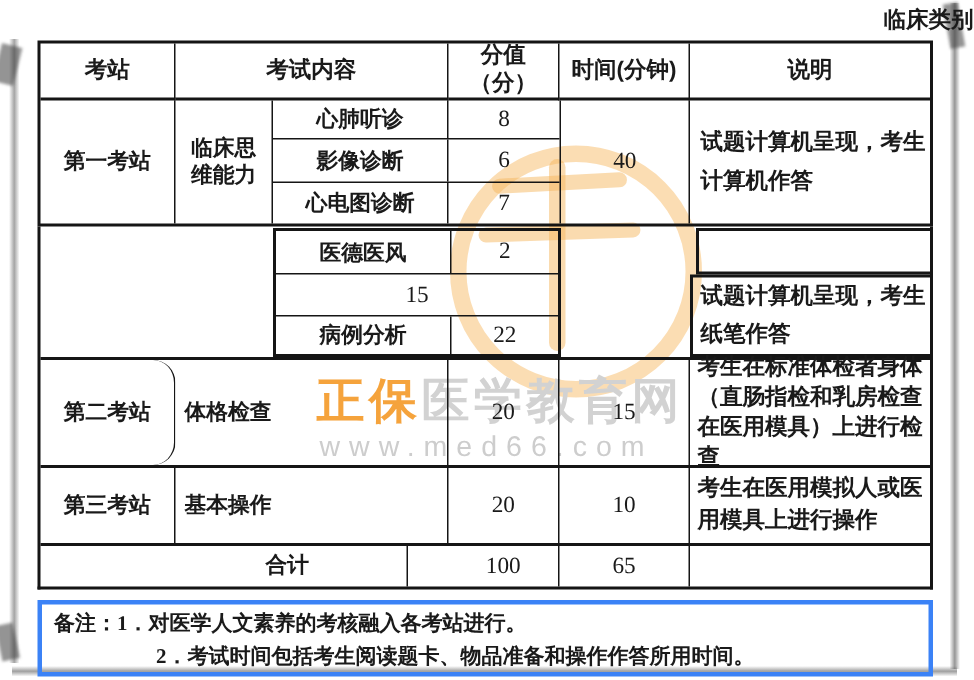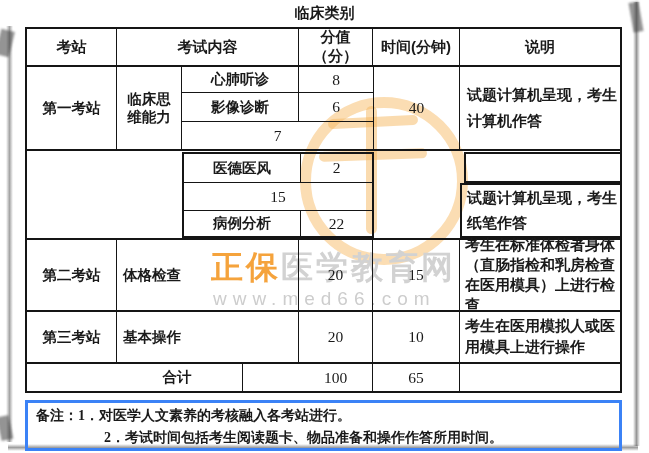--- a/index.html
+++ b/index.html
@@ -24,21 +24,21 @@
     border:11px solid rgba(246,183,96,.48);}
   .wm-bar{background:rgba(246,183,96,.5);border-radius:6px;}
   .wm-vbar{left:366px;top:106px;width:11px;height:128px;}
   .wm-hbar1{left:328px;top:117px;width:90px;height:10px;transform:rotate(-3deg);}
   .wm-hbar2{left:319px;top:150px;width:108px;height:10px;transform:rotate(-2deg);}
   .wm-brand{left:211px;top:246px;font-size:32px;font-weight:bold;letter-spacing:3px;white-space:nowrap;
     font-family:"Liberation Sans","DejaVu Sans",sans-serif;}
   .wm-url{left:213px;top:288px;font-size:19px;letter-spacing:6px;color:#cdcdcd;white-space:nowrap;
     font-family:"Liberation Sans","DejaVu Sans",sans-serif;}
 
-  .title{position:absolute;left:0;top:4px;width:100%;text-align:center;font-size:15px;font-weight:bold;
+  .title{position:absolute;left:0;top:4px;width:100%;text-align:right;font-size:15px;font-weight:bold;
     font-family:"Liberation Sans","DejaVu Sans",sans-serif;z-index:2;}
 
   .frag{position:absolute;box-sizing:border-box;z-index:2;}
   .fragA{left:25px;top:27px;width:597px;height:124px;border:2px solid #151515;}
   .fragB{left:25px;top:151px;width:597px;height:242px;border:2px solid #151515;border-top:none;}
   .fragC{left:25px;top:400px;width:597px;height:51px;border:3px solid #3b82f6;}
 
   .cell{position:absolute;box-sizing:border-box;display:flex;align-items:center;justify-content:center;
     font-size:14.5px;font-weight:600;line-height:1.25;text-align:center;}
   .br{border-right:1.5px solid #151515;}
@@ -94,20 +94,21 @@
 
     <div class="subrow bb" style="left:155px;top:38px;width:191px;height:26px;">
       <div class="item">心肺听诊</div>
       <div class="score num">8</div>
     </div>
     <div class="subrow bb" style="left:155px;top:64px;width:191px;height:29px;">
       <div class="item">影像诊断</div>
       <div class="score num">6</div>
     </div>
     <div class="subrow" style="left:155px;top:93px;width:191px;height:27px;">
+      <div class="item">心电图诊断</div>
       <div class="score num">7</div>
     </div>
 
     <div style="position:absolute;left:346px;top:38px;width:0;height:82px;border-right:1.5px solid #151515;"></div>
 
     <div class="cell num" style="left:347px;top:38px;width:86px;height:82px;border-right:1.5px solid #151515;">40</div>
 
     <div class="cell notecell" style="left:433px;top:38px;width:160px;height:82px;padding:0 3px 0 7px;line-height:26px;">试题计算机呈现，考生计算机作答</div>
   </div>
 
@@ -125,37 +126,37 @@
         <div class="item">病例分析</div>
         <div class="score num">22</div>
       </div>
     </div>
 
     <div style="position:absolute;left:437px;top:1px;width:158px;height:31px;border:2px solid #151515;box-sizing:border-box;"></div>
 
     <div class="cell notecell" style="left:433px;top:32px;width:162px;height:55px;border:2px solid #151515;padding:1px 1px 1px 5px;line-height:25px;">试题计算机呈现，考生纸笔作答</div>
 
     <div class="bt" style="position:absolute;left:0;top:87px;width:593px;height:72px;box-sizing:border-box;">
-      <div class="cell br" style="left:0;top:0;width:90px;height:70px;">第二考站</div>
+      <div class="cell br" style="left:0;top:0;width:90px;height:70px;border-radius:15px;">第二考站</div>
       <div class="cell br leftpad" style="left:90px;top:0;width:182px;height:70px;padding-left:6px;">体格检查</div>
       <div class="cell br num" style="left:272px;top:0;width:74px;height:70px;">20</div>
       <div class="cell br num" style="left:346px;top:0;width:87px;height:70px;">15</div>
       <div class="cell notecell" style="left:433px;top:0;width:160px;height:70px;padding:2px 0 2px 5px;line-height:20px;">考生在标准体检者身体（直肠指检和乳房检查在医用模具）上进行检查</div>
     </div>
 
     <div class="bt" style="position:absolute;left:0;top:159px;width:593px;height:52px;box-sizing:border-box;">
       <div class="cell br" style="left:0;top:0;width:90px;height:50px;">第三考站</div>
       <div class="cell br leftpad" style="left:90px;top:0;width:182px;height:50px;padding-left:6px;">基本操作</div>
       <div class="cell br num" style="left:272px;top:0;width:74px;height:50px;">20</div>
       <div class="cell br num" style="left:346px;top:0;width:87px;height:50px;">10</div>
       <div class="cell notecell" style="left:433px;top:0;width:160px;height:50px;padding:2px 0 2px 5px;line-height:21px;">考生在医用模拟人或医用模具上进行操作</div>
     </div>
 
     <div class="bt" style="position:absolute;left:0;top:211px;width:593px;height:29px;box-sizing:border-box;">
-      <div class="cell br" style="left:0;top:0;width:216px;height:27px;padding-left:85px;">合计</div>
+      <div class="cell br" style="left:0;top:0;width:245px;height:27px;padding-left:85px;">合计</div>
       <div class="cell br num" style="left:272px;top:0;width:74px;height:27px;">100</div>
       <div class="cell br num" style="left:346px;top:0;width:87px;height:27px;">65</div>
       <div class="cell" style="left:433px;top:0;width:160px;height:27px;"></div>
     </div>
   </div>
 
   <div class="frag fragC">
     <div class="fn" style="left:8px;top:4px;">
       <span>备注：</span><span>1．对医学人文素养的考核融入各考站进行。</span>
     </div>

